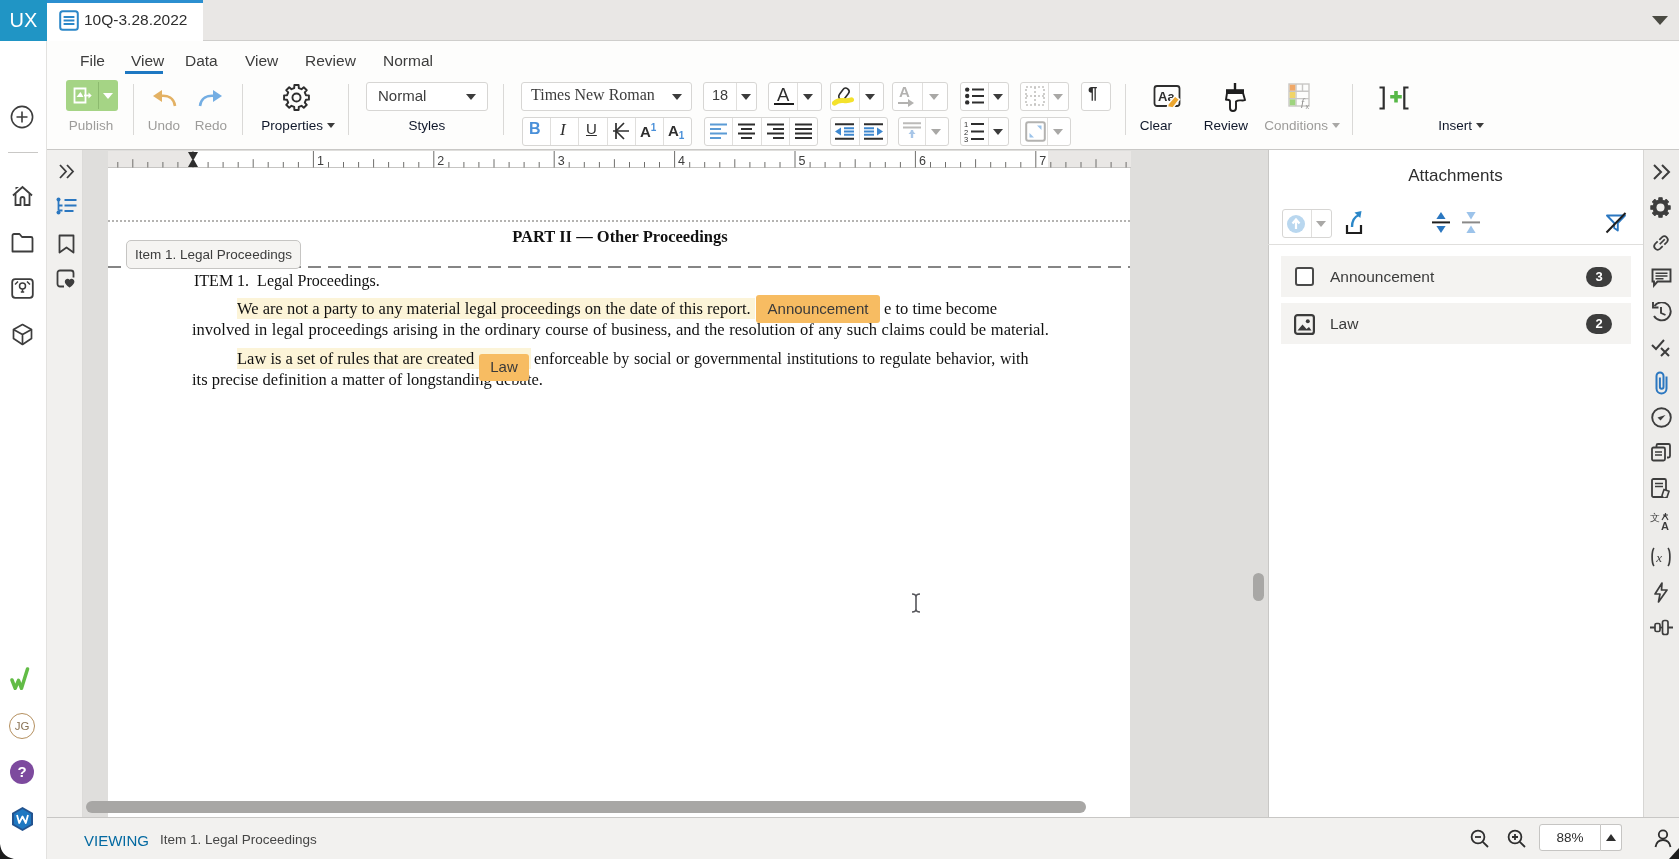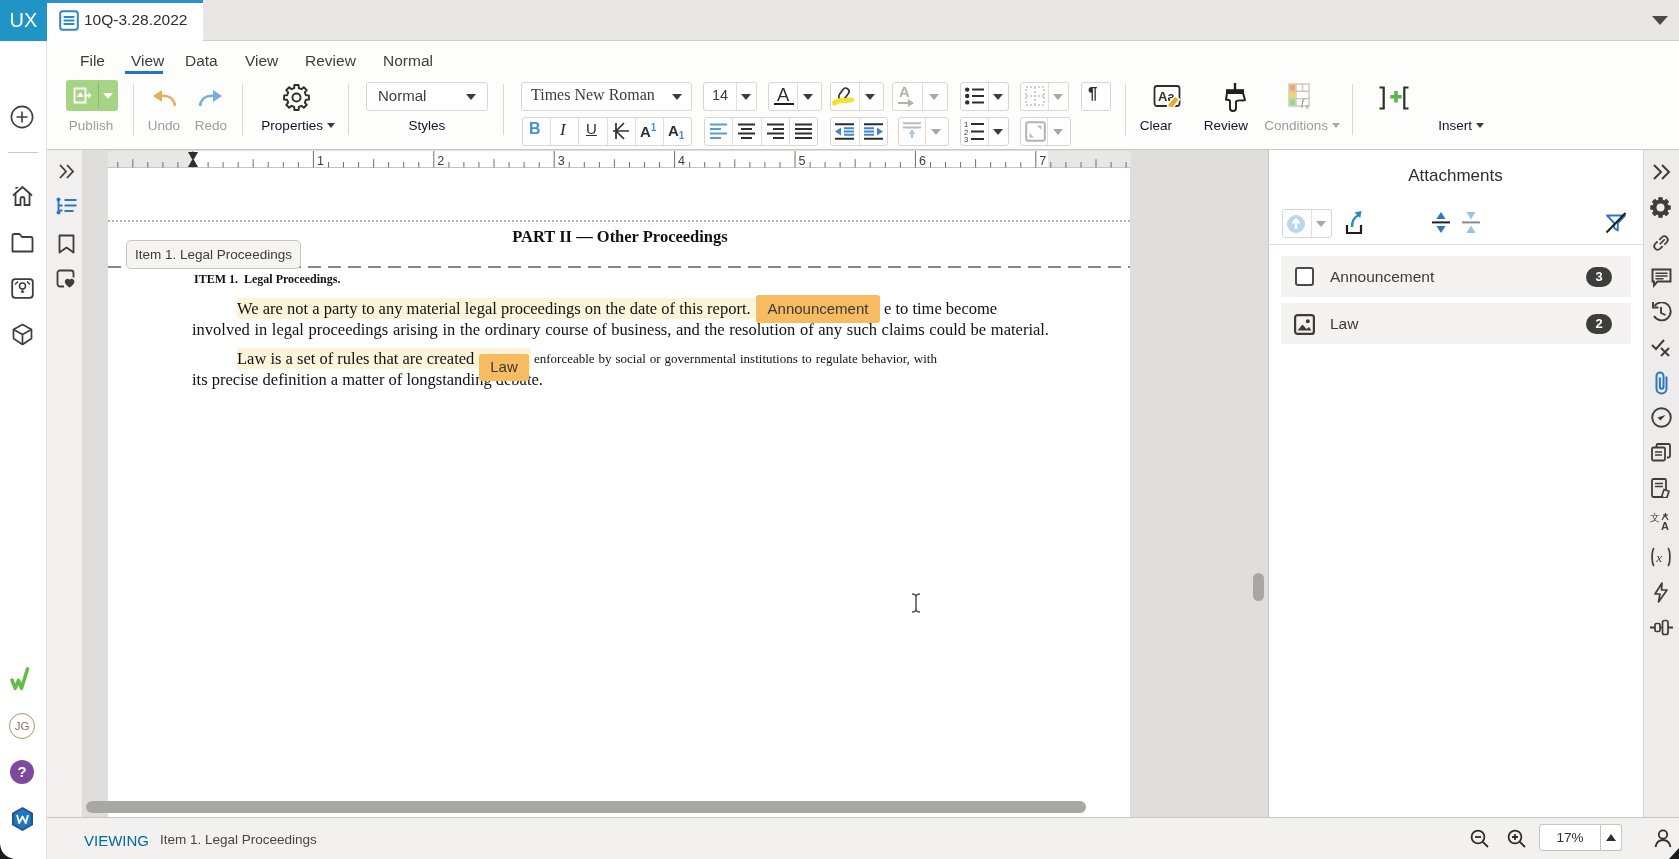--- a/index.html
+++ b/index.html
@@ -95,21 +95,21 @@
   <div class="abs btn" style="left:366px;top:41px;width:122px;height:29px"></div>
   <div class="abs" style="left:378px;top:46px;font-size:15px;color:#3c3c3c">Normal</div>
   <div class="abs car" style="left:466px;top:53px"></div>
 
   <div class="abs btn" style="left:521px;top:41px;width:171px;height:29px"></div>
   <div class="abs" style="left:531px;top:45px;font-family:'Liberation Serif',serif;font-size:16px;color:#3c3c3c">Times New Roman</div>
   <div class="abs car" style="left:672px;top:53px"></div>
 
   <div class="abs btn" style="left:703px;top:41px;width:54px;height:29px"></div>
   <div class="abs seg" style="left:736px;top:42px;height:27px"></div>
-  <div class="abs" style="left:712px;top:46px;font-size:14.5px;color:#3c3c3c">14</div>
+  <div class="abs" style="left:712px;top:46px;font-size:14.5px;color:#3c3c3c">18</div>
   <div class="abs car" style="left:741px;top:53px"></div>
 
   <div class="abs btn" style="left:768px;top:41px;width:54px;height:29px"></div>
   <div class="abs seg" style="left:797px;top:42px;height:27px"></div>
   <div class="abs" style="left:777px;top:43px;font-size:18.5px;color:#2e2e2e">A</div>
   <div class="abs" style="left:774px;top:61.5px;width:20px;height:2.8px;background:#1c1c1c"></div>
   <div class="abs car" style="left:803px;top:53px"></div>
 
   <div class="abs btn" style="left:830px;top:41px;width:54px;height:29px"></div>
   <div class="abs seg" style="left:859px;top:42px;height:27px"></div>
@@ -442,26 +442,26 @@
     <path d="M1 1h10L6.8 8.5H5.2z" fill="#2e2e2e"></path>
     <path d="M1 16h10L6.8 8.5H5.2z" fill="#2e2e2e"></path>
   </svg>
 
 <div class="abs" style="left:108px;top:220px;width:1022px;border-top:2px dotted #b4b3b1"></div>
 <div class="abs" style="left:192px;top:227px;width:856px;text-align:center;font-family:'Liberation Serif',serif;font-size:16.5px;font-weight:bold;color:#111">PART II — Other Proceedings</div>
 <svg class="abs" style="left:108px;top:266px" width="1022" height="2">
     <line x1="0" y1="1" x2="1022" y2="1" stroke="#5d5d5d" stroke-width="1.6" stroke-dasharray="13 7"></line>
   </svg>
 <div class="abs" style="left:126px;top:240px;width:175px;height:29px;background:#f5f4f2;border:1px solid #c6c5c3;border-radius:5px;font-size:13.5px;color:#3d3d3d;line-height:27px;text-align:center">Item 1. Legal Proceedings</div>
-<div class="abs" style="left:194px;top:272px;font-family:'Liberation Serif',serif;font-size:12px;font-weight:bold;color:#111">ITEM 1.&nbsp; Legal Proceedings.</div>
+<div class="abs" style="left:194px;top:272px;font-family:'Liberation Serif',serif;font-size:16px;font-weight:normal;color:#111">ITEM 1.&nbsp; Legal Proceedings.</div>
 <div class="abs" id="p1l1h" style="left:237px;top:298px;width:518px;height:21px;background:#fcf4d8;font-family:'Liberation Serif',serif;font-size:16.5px;color:#111;line-height:21px;white-space:nowrap">We are not a party to any material legal proceedings on the date of this report.</div>
 <div class="abs" id="p1l1b" style="left:884px;top:298px;font-family:'Liberation Serif',serif;font-size:16.5px;color:#111;line-height:21px;white-space:nowrap">e to time become</div>
 <div class="abs" id="p1l2" style="left:192px;top:319px;width:857px;font-family:'Liberation Serif',serif;font-size:16.5px;color:#111;line-height:21px;text-align:justify;text-align-last:justify;word-spacing:0.2px">involved in legal proceedings arising in the ordinary course of business, and the resolution of any such claims could be material.</div>
 <div class="abs" id="p2l1h" style="left:237px;top:348px;width:294px;height:21px;background:#fcf4d8;font-family:'Liberation Serif',serif;font-size:16.5px;color:#111;line-height:21px;white-space:nowrap">Law is a set of rules that are created</div>
-<div class="abs" id="p2l1b" style="left:534px;top:348px;word-spacing:0.7px;font-family:'Liberation Serif',serif;font-size:13px;color:#111;line-height:21px;white-space:nowrap">enforceable by social or governmental institutions to regulate behavior, with</div>
+<div class="abs" id="p2l1b" style="left:534px;top:348px;word-spacing:0.7px;font-family:'Liberation Serif',serif;font-size:16px;color:#111;line-height:21px;white-space:nowrap">enforceable by social or governmental institutions to regulate behavior, with</div>
 <div class="abs" id="p2l2" style="left:192px;top:369px;font-family:'Liberation Serif',serif;font-size:16.5px;color:#111;line-height:21px;white-space:nowrap">its precise definition a matter of longstanding debate.</div>
 
 <div class="abs" style="left:756px;top:295px;width:124px;height:28px;background:#f7bc62;border-radius:3px;font-size:15px;color:#3a3a3a;text-align:center;line-height:28px">Announcement</div>
 <div class="abs" style="left:479px;top:354px;width:50px;height:27px;background:#f7bc62;border-radius:3px;font-size:15px;color:#3a3a3a;text-align:center;line-height:26px">Law</div>
 
 <svg class="abs" style="left:909px;top:592px" width="14" height="22" viewBox="0 0 14 22">
     <g stroke="#55555a" stroke-width="1.6" fill="none">
       <path d="M3 2c2 0 4 .6 4 3v12c0 2.4-2 3-4 3M11 2c-2 0-4 .6-4 3v12c0 2.4 2 3 4 3"></path>
     </g>
   </svg>
@@ -592,21 +592,21 @@
 <svg class="abs" style="left:1470px;top:829px" width="20" height="20" viewBox="0 0 20 20">
     <circle cx="8" cy="8" r="6.4" fill="none" stroke="#2e2e2e" stroke-width="1.8"></circle>
     <path d="M5 8h6" stroke="#2e2e2e" stroke-width="1.8"></path>
     <path d="M12.8 12.8L18 18" stroke="#2e2e2e" stroke-width="1.8"></path>
   </svg>
 <svg class="abs" style="left:1507px;top:829px" width="20" height="20" viewBox="0 0 20 20">
     <circle cx="8" cy="8" r="6.4" fill="none" stroke="#2e2e2e" stroke-width="1.8"></circle>
     <path d="M5 8h6M8 5v6" stroke="#2e2e2e" stroke-width="1.8"></path>
     <path d="M12.8 12.8L18 18" stroke="#2e2e2e" stroke-width="1.8"></path>
   </svg>
-<div class="abs" style="left:1539px;top:824px;width:62px;height:27px;background:#fff;border:1px solid #c6c5c3;border-radius:3px 0 0 3px;font-size:13.5px;color:#2e2e2e;text-align:center;line-height:25px">17%</div>
+<div class="abs" style="left:1539px;top:824px;width:62px;height:27px;background:#fff;border:1px solid #c6c5c3;border-radius:3px 0 0 3px;font-size:13.5px;color:#2e2e2e;text-align:center;line-height:25px">88%</div>
 <div class="abs" style="left:1601px;top:824px;width:21px;height:27px;background:#fff;border:1px solid #c6c5c3;border-left:none;border-radius:0 3px 3px 0"></div>
 <div class="abs" style="left:1606px;top:834px;width:0;height:0;border-left:5.5px solid transparent;border-right:5.5px solid transparent;border-bottom:7px solid #2e2e2e"></div>
 <svg class="abs" style="left:1654px;top:829px" width="18" height="19" viewBox="0 0 18 19">
     <circle cx="9" cy="5.5" r="4.2" fill="none" stroke="#2e2e2e" stroke-width="1.8"></circle>
     <path d="M1.5 18c.8-4.5 3.8-7 7.5-7s6.7 2.5 7.5 7" fill="none" stroke="#2e2e2e" stroke-width="1.8"></path>
   </svg>
 <svg class="abs" style="left:1669px;top:848px" width="10" height="11" viewBox="0 0 10 11">
     <path d="M10 0v11H0z" fill="#1c1c1c"></path>
   </svg>
 

